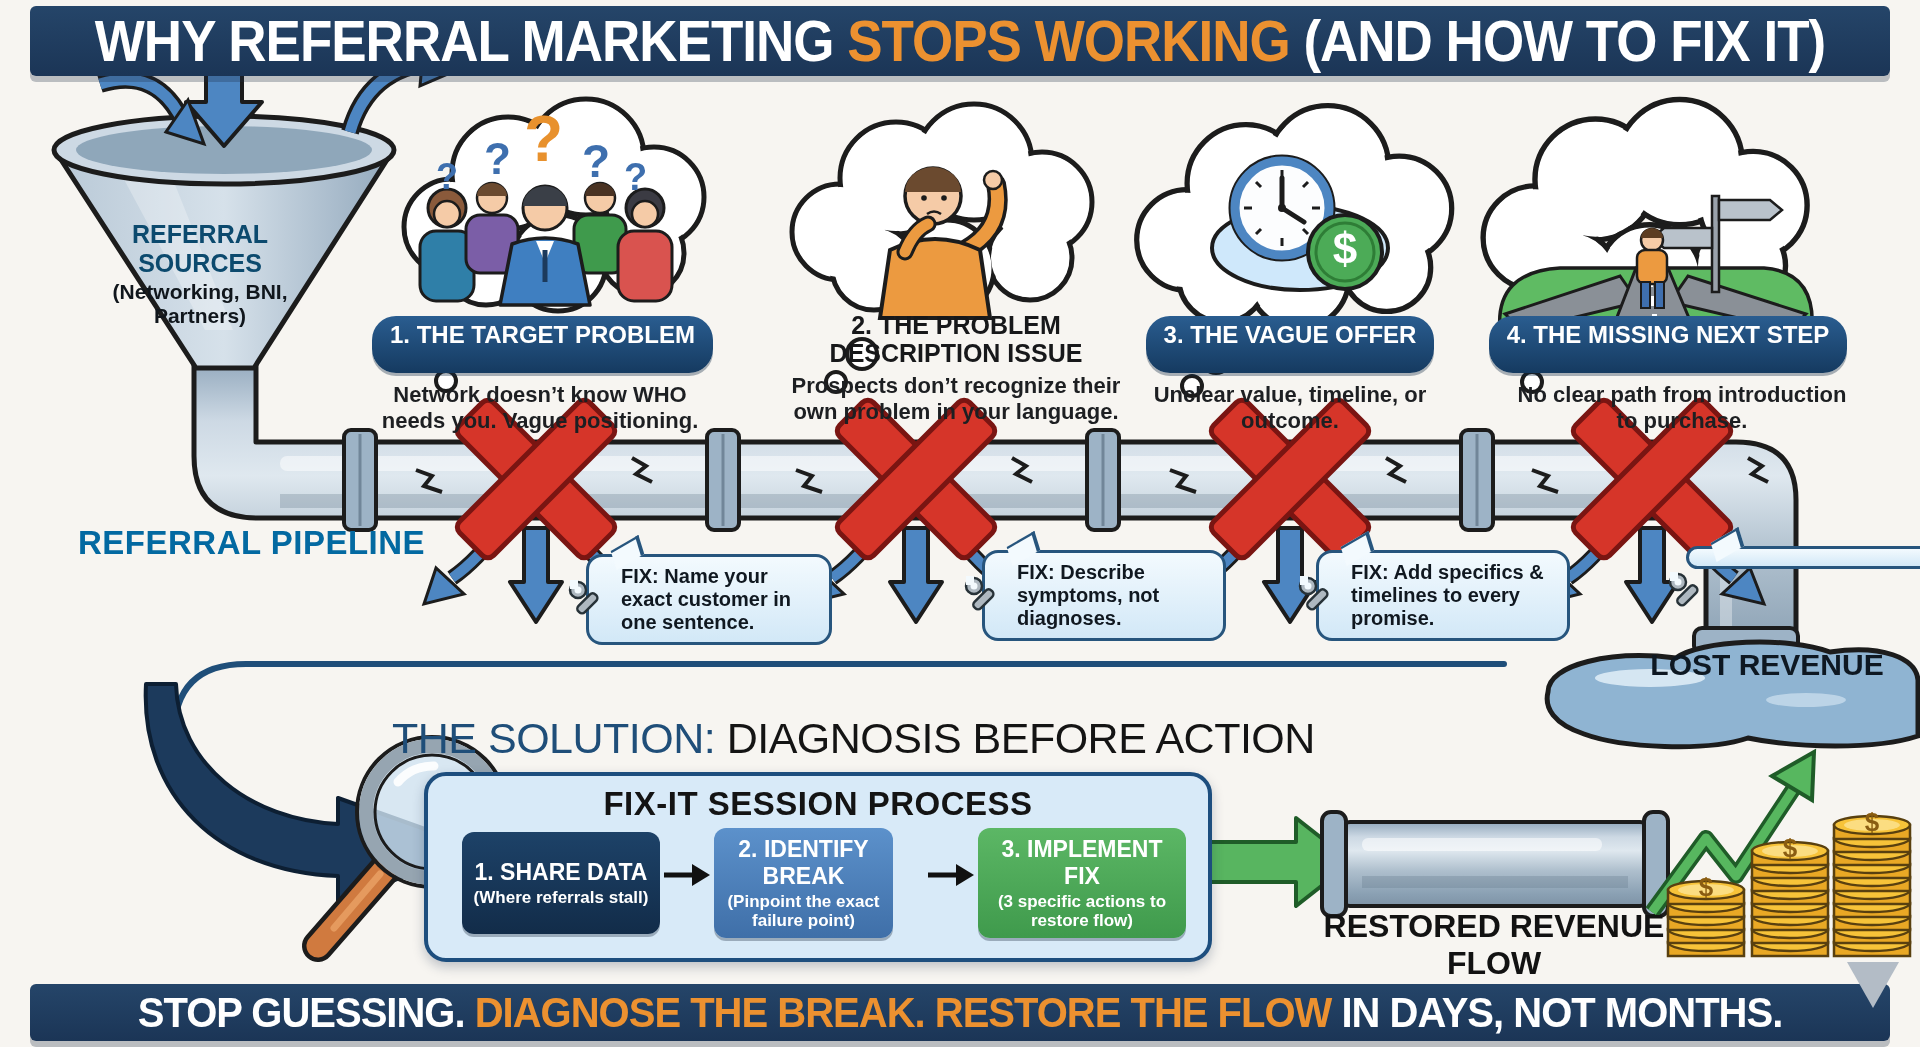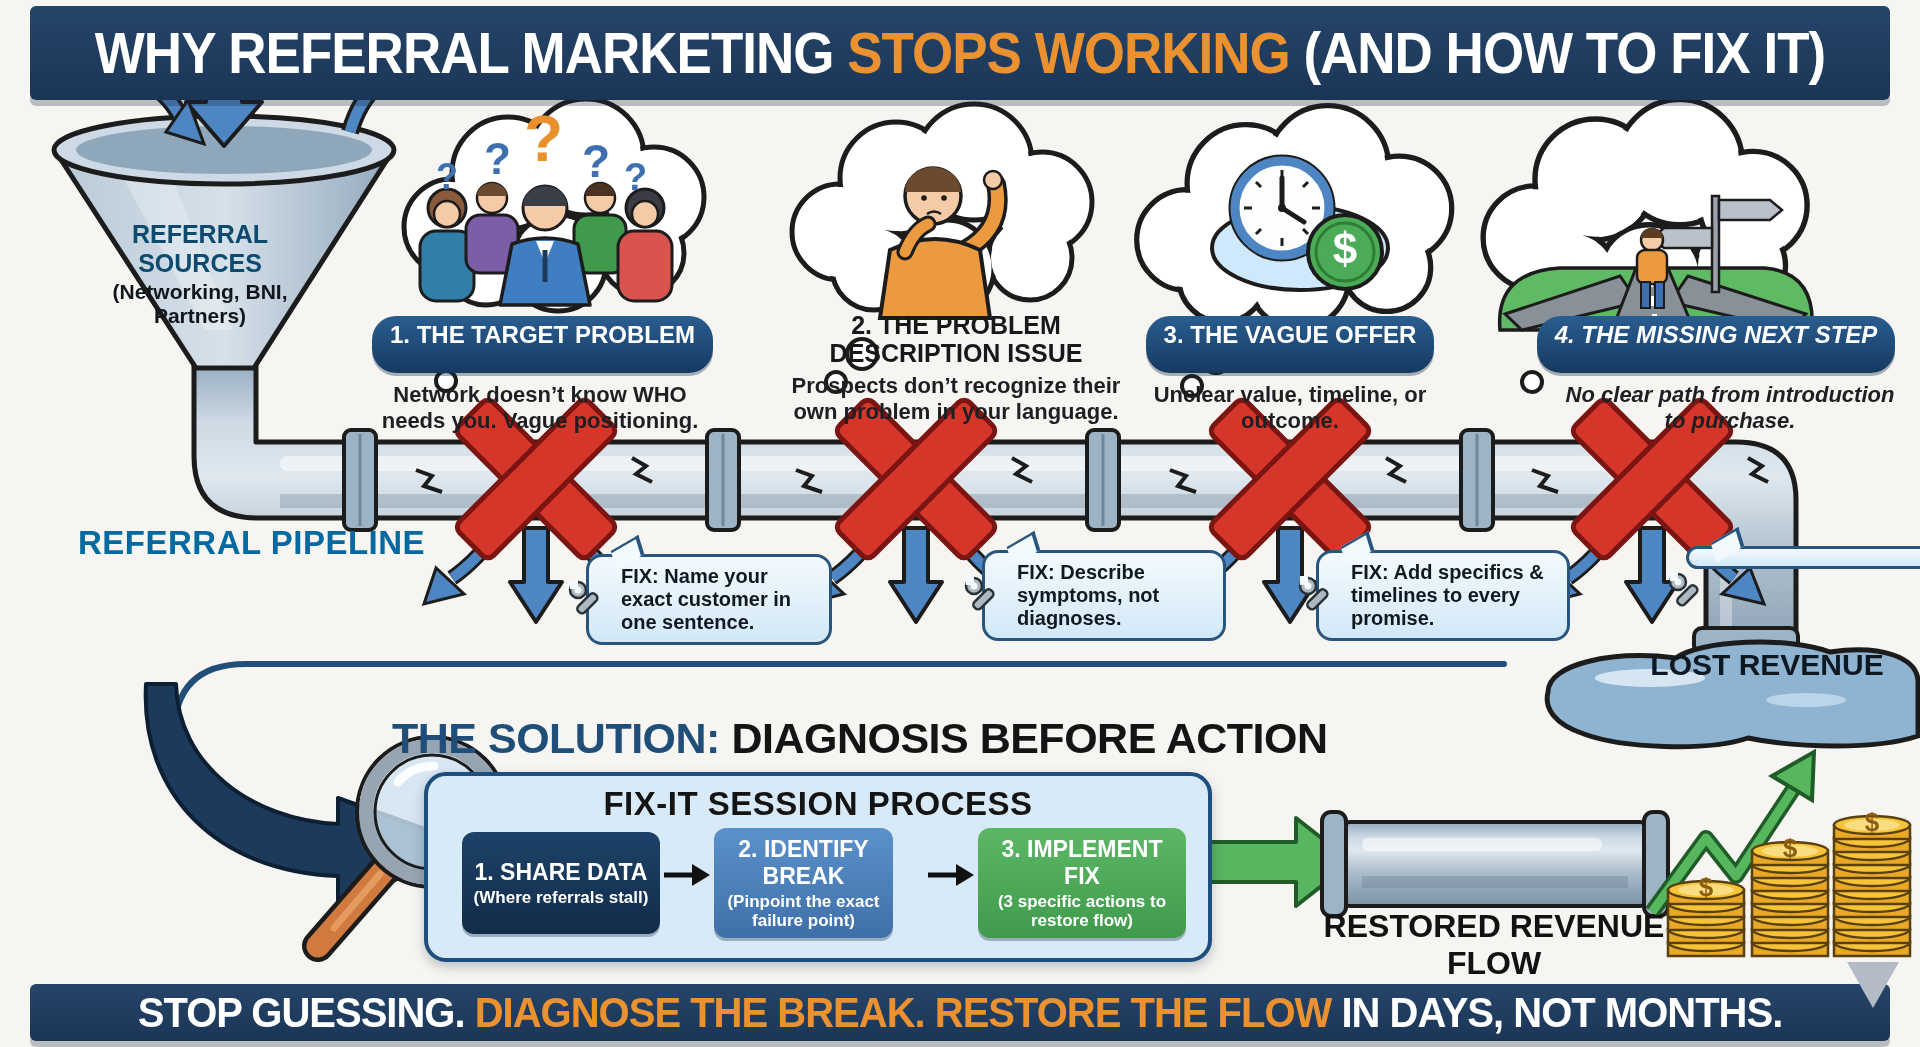--- a/index.html
+++ b/index.html
@@ -3,21 +3,21 @@
 <meta charset="utf-8">
 <style>
   html,body{margin:0;padding:0;background:#e9e7e3;}
   .stage{position:relative;width:1920px;height:1047px;overflow:hidden;background:#f7f5f1;
          font-family:"Liberation Sans","DejaVu Sans",sans-serif;color:#151515;}
   svg{display:block;}
   
   .banner{position:absolute;left:30px;width:1860px;display:flex;align-items:center;justify-content:center;
           background:linear-gradient(#254569,#1b3556);border-radius:6px;z-index:2;
           box-shadow:0 6px 0 rgba(27,42,64,.28);}
-  .top-banner{top:6px;height:94px;text-align:center;}
+  .top-banner{top:6px;height:70px;text-align:center;}
   .bottom-banner{top:984px;height:57px;}
   .banner-text{font-weight:800;color:#ffffff;white-space:nowrap;letter-spacing:-1px;transform:scaleY(1.08);}
   .top-banner .banner-text{font-size:53px;}
   .bottom-banner .banner-text{font-size:40px;}
   .accent{color:#ec9130;}
   
   .txt{position:absolute;z-index:3;}
   .center{text-align:center;}
   .funnel-label{left:70px;top:220px;width:260px;}
   .funnel-title{font-size:25px;font-weight:800;color:#0c4a6e;}
@@ -32,21 +32,21 @@
   
   .fix-bubble{position:absolute;z-index:4;background:linear-gradient(#f3fafe,#d2e8f7);
               border:3px solid #27557d;border-radius:16px;padding:8px 10px 9px 32px;
               font-size:20px;font-weight:700;color:#101820;line-height:1.14;}
   .fix-bubble::before{content:"";position:absolute;top:-17px;left:26px;width:22px;height:22px;
               background:#f3fafe;border-left:3px solid #27557d;border-top:3px solid #27557d;
               transform:skewX(-28deg) rotate(50deg);}
   .wrench{position:absolute;left:-22px;top:22px;}
   .lost-label{left:1642px;top:648px;width:250px;font-size:30px;font-weight:800;color:#0e1822;}
   
-  .solution-title{left:392px;top:714px;width:840px;font-size:43px;font-weight:700;white-space:nowrap;
+  .solution-title{left:392px;top:714px;width:840px;font-size:43px;font-weight:400;white-space:nowrap;
                   letter-spacing:-.5px;color:#141414;}
   .solution-accent{color:#1f4e79;}
   .fixit-box{position:absolute;left:424px;top:772px;width:780px;height:182px;z-index:3;
              background:#d8eaf8;border:4px solid #1d4e7e;border-radius:22px;
              box-shadow:0 5px 12px rgba(20,40,70,.25);}
   .fixit-title{margin-top:9px;text-align:center;font-size:33px;font-weight:800;color:#141414;letter-spacing:.5px;}
   .step{position:absolute;border-radius:12px;color:#fff;display:flex;flex-direction:column;
         align-items:center;justify-content:center;text-align:center;padding:4px 8px;box-sizing:border-box;
         box-shadow:0 3px 0 rgba(10,25,45,.3);}
   .step-title{font-size:23px;font-weight:800;}
@@ -372,21 +372,21 @@
     <div class="prob-desc">Network doesn’t know WHO needs you. Vague positioning.</div>
   </div>
   <div class="prob-col" style="left:788px;top:312px;width:336px;">
     <div class="plain-label">2. THE PROBLEM DESCRIPTION ISSUE</div>
     <div class="prob-desc" style="margin-top:6px;">Prospects don’t recognize their own problem in your language.</div>
   </div>
   <div class="prob-col" style="left:1122px;top:316px;width:336px;">
     <span class="pill">3. THE VAGUE OFFER</span>
     <div class="prob-desc">Unclear value, timeline, or outcome.</div>
   </div>
-  <div class="prob-col" style="left:1526px;top:316px;width:380px;font-style:italic;">
+  <div class="prob-col" style="left:1478px;top:316px;width:380px;">
     <span class="pill">4. THE MISSING NEXT STEP</span>
     <div class="prob-desc" style="width:330px;margin-left:39px;">No clear path from introduction to purchase.</div>
   </div>
 
   <div class="txt pipeline-label">REFERRAL PIPELINE</div>
 
   <div class="fix-bubble" style="left:586px;top:554px;width:198px;">
     <svg class="wrench" width="40" height="40" viewBox="0 0 40 40">
       <g stroke="#273238" stroke-width="2.5" fill="#aeb8c0">
         <rect x="16" y="12" width="9" height="24" rx="4" transform="rotate(45 20 24)"></rect>

